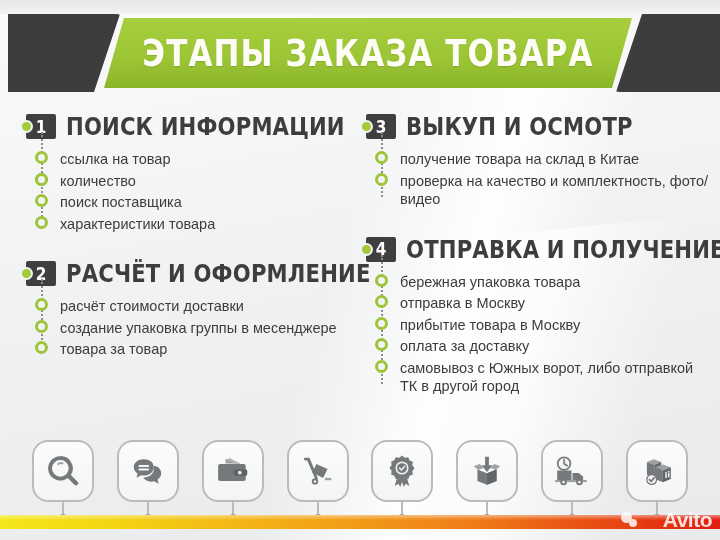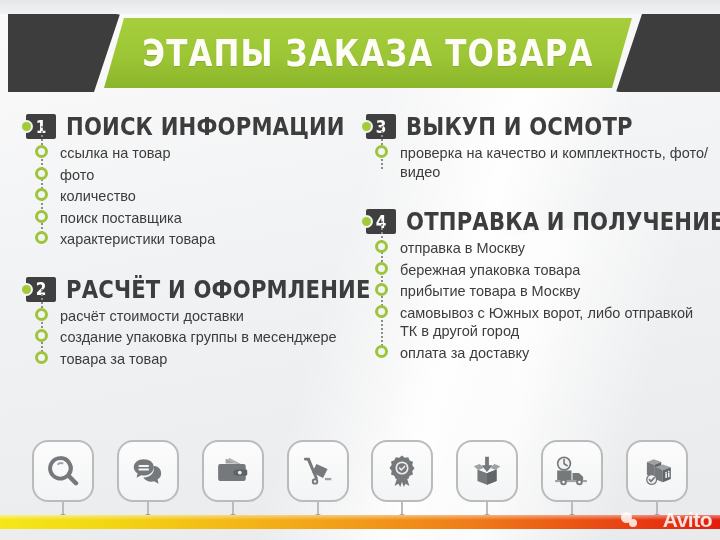--- a/index.html
+++ b/index.html
@@ -57,21 +57,21 @@
     font-family:"DejaVu Sans Condensed","Liberation Sans",sans-serif;}
   .badge::before{content:"";position:absolute;left:-4px;top:50%;
     width:9px;height:9px;margin-top:-4.5px;border-radius:50%;
     background:#a3cb38;box-shadow:0 0 0 2px #f2f3f4;}
   .sec-title{margin-left:10px;color:#3d3d3d;font-size:25px;font-weight:bold;
     letter-spacing:.2px;white-space:nowrap;
     font-family:"DejaVu Sans Condensed","Liberation Sans",sans-serif;
     transform:scaleX(.94);transform-origin:left center;}
 
   
-  .items{position:relative;margin:3px 0 0 0;padding:0;list-style:none;}
+  .items{position:relative;margin:9px 0 0 0;padding:0;list-style:none;}
   .items::before{content:"";position:absolute;left:15px;top:-18px;bottom:12px;
     width:0;border-left:2px dotted #8d8d8d;}
   .item{position:relative;padding-left:34px;margin-bottom:3px;
     color:#3c3c3c;font-size:14.5px;line-height:18.5px;}
   .item .dot{position:absolute;left:9px;top:1px;width:13px;height:13px;
     border-radius:50%;border:3px solid #9ec53a;background:#f2f3f4;box-sizing:border-box;}
   .item .dot::after{content:"";position:absolute;left:-4px;top:-4px;right:-4px;bottom:-4px;
     border-radius:50%;background:#f2f3f4;z-index:-1;}
   .item .txt{display:block;}
 
@@ -127,21 +127,20 @@
         <div class="badge">1</div>
         <div class="sec-title">ПОИСК ИНФОРМАЦИИ</div>
       </div>
       <ul class="items">
         <li class="item">
           <span class="dot"></span>
           <span class="txt">ссылка на товар</span>
         </li>
         <li class="item">
           <span class="dot"></span>
-          <span class="txt">фото</span>
         </li>
         <li class="item">
           <span class="dot"></span>
           <span class="txt">количество</span>
         </li>
         <li class="item">
           <span class="dot"></span>
           <span class="txt">поиск поставщика</span>
         </li>
         <li class="item">
@@ -177,50 +176,54 @@
   <div class="col col-right">
 
     <div class="block">
       <div class="sec-head">
         <div class="badge">3</div>
         <div class="sec-title">ВЫКУП И ОСМОТР</div>
       </div>
       <ul class="items">
         <li class="item">
           <span class="dot"></span>
+          <span class="txt">получение товара на склад в Китае</span>
+        </li>
+        <li class="item">
+          <span class="dot"></span>
           <span class="txt">проверка на качество и комплектность, фото/видео</span>
         </li>
       </ul>
     </div>
 
     <div class="block" style="margin-top:26px">
       <div class="sec-head">
         <div class="badge">4</div>
         <div class="sec-title">ОТПРАВКА И ПОЛУЧЕНИЕ</div>
       </div>
       <ul class="items">
         <li class="item">
           <span class="dot"></span>
+          <span class="txt">бережная упаковка товара</span>
+        </li>
+        <li class="item">
+          <span class="dot"></span>
           <span class="txt">отправка в Москву</span>
         </li>
         <li class="item">
           <span class="dot"></span>
-          <span class="txt">бережная упаковка товара</span>
-        </li>
-        <li class="item">
-          <span class="dot"></span>
           <span class="txt">прибытие товара в Москву</span>
         </li>
         <li class="item">
           <span class="dot"></span>
+          <span class="txt">оплата за доставку</span>
+        </li>
+        <li class="item">
+          <span class="dot"></span>
           <span class="txt">самовывоз с Южных ворот, либо отправкой ТК в другой город</span>
-        </li>
-        <li class="item">
-          <span class="dot"></span>
-          <span class="txt">оплата за доставку</span>
         </li>
       </ul>
     </div>
 
   </div>
 
   <div class="icons">
 
     <div class="icon-tile">
       <span>

